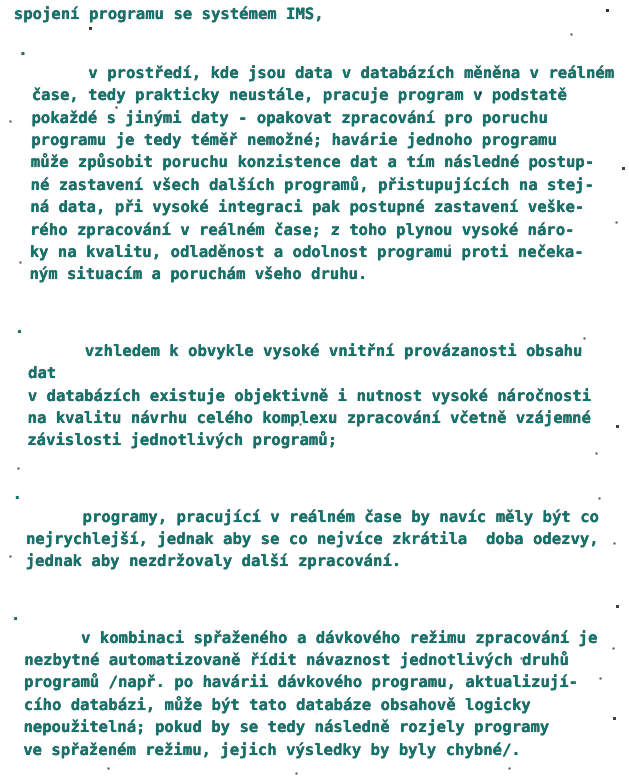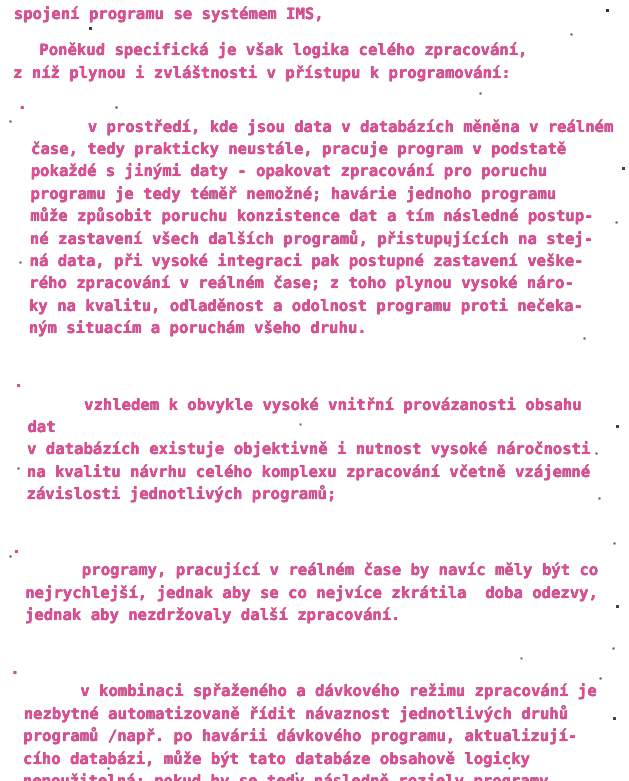--- a/index.html
+++ b/index.html
@@ -8,21 +8,21 @@
     background: #ffffff;
   }
   .page {
     position: relative;
     width: 629px;
     height: 781px;
     background: #ffffff;
     overflow: hidden;
     font-family: "DejaVu Sans Mono", monospace;
     font-weight: 700;
-    color: #ec4899;
+    color: #0f766e;
   }
   .text-block {
     position: absolute;
     left: 14px;
     top: 3px;
     width: 608px;
     transform: skewX(-0.75deg);
     transform-origin: 0 0;
     font-size: 15.6px;
     line-height: 22.4px;
@@ -82,22 +82,20 @@
   }
 </style>
 </head>
 <body>
 
 <div class="page">
   <div class="text-block">
 
     <div class="para m-lg">spojení programu se systémem IMS,</div>
 
-    <div class="para indent">Poněkud specifická je však logika celého zpracování,
-z níž plynou i zvláštnosti v přístupu k programování:</div>
 
     <div class="para bullet">
       <span class="marker">.</span><span class="bullet-text">v prostředí, kde jsou data v databázích měněna v reálném
 čase, tedy prakticky neustále, pracuje program v podstatě
 pokaždé s jinými daty - opakovat zpracování pro poruchu
 programu je tedy téměř nemožné; havárie jednoho programu
 může způsobit poruchu konzistence dat a tím následné postup-
 né zastavení všech dalších programů, přistupujících na stej-
 ná data, při vysoké integraci pak postupné zastavení veške-
 rého zpracování v reálném čase; z toho plynou vysoké náro-

